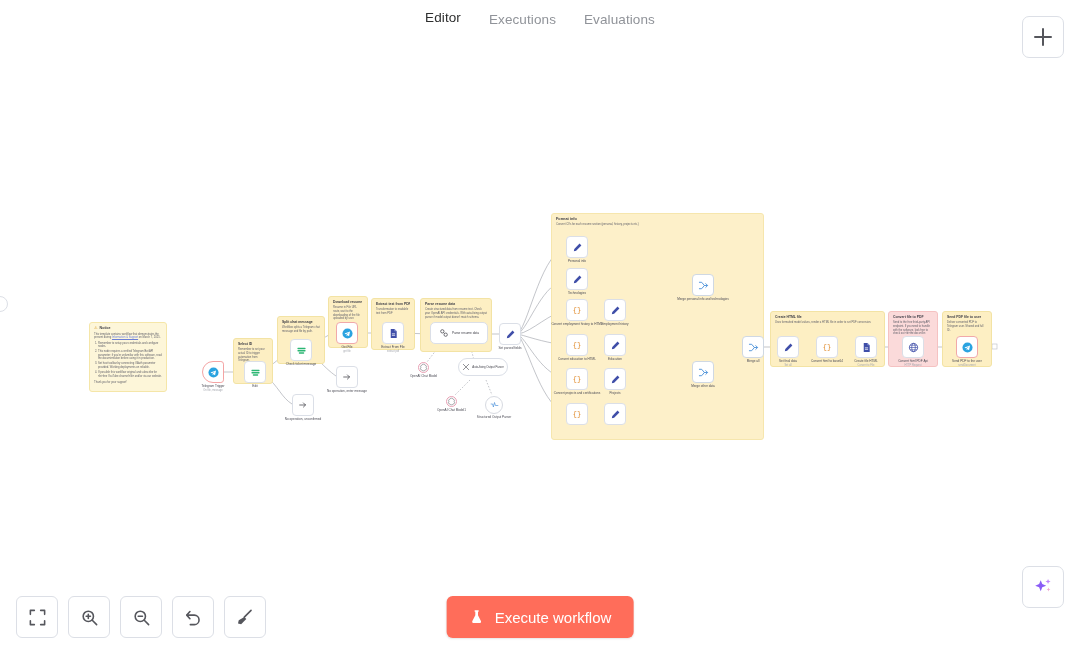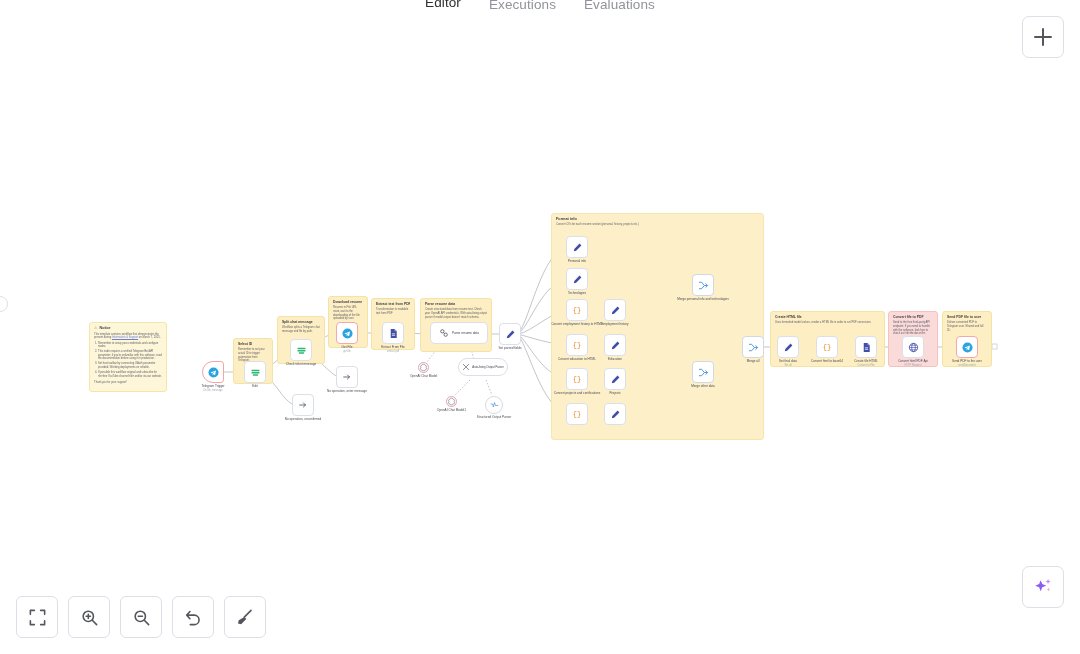--- a/index.html
+++ b/index.html
@@ -7,21 +7,21 @@
     margin: 0; padding: 0;
     width: 1080px; height: 654px;
     overflow: hidden;
     background: #ffffff;
     font-family: "Liberation Sans", sans-serif;
   }
   #app { position: relative; width: 1080px; height: 654px; background: #fff; }
 
   
   .tabs-bar {
-    position: absolute; top: 1px; left: 0; width: 1080px; height: 16px;
+    position: absolute; top: 16px; left: 0; width: 1080px; height: 16px;
     display: flex; justify-content: center; align-items: flex-end;
     pointer-events: none; z-index: 30;
   }
   .tabs-inner { display: flex; align-items: flex-end; gap: 0; pointer-events: auto; }
   .tab {
     font-size: 13.5px; color: #909399; padding: 0 14px 4px 14px;
     line-height: 16px; white-space: nowrap; letter-spacing: .1px;
   }
   .tab.active { color: #2d2e2e; background: #fff; border-radius: 0 0 6px 6px; padding-bottom: 6px; }
 
@@ -533,20 +533,26 @@
     </div>
 
     <div class="tbtn">
       <svg width="19" height="19" viewBox="0 0 24 24">
         <path d="M19 3l-8.5 8.5" stroke="#55565c" stroke-width="2" stroke-linecap="round"></path>
         <path d="M10.5 11.5l2.5 2.5-6.5 6.5-4-1 1-4z" fill="#55565c"></path>
       </svg>
     </div>
   </div>
 
+  <button class="exec">
+    <svg width="16" height="16" viewBox="0 0 24 24">
+      <path d="M9 2h6v2h-1v5.2l4.6 9.1A2 2 0 0116.8 21H7.2a2 2 0 01-1.8-2.7L10 9.2V4H9z" fill="#fff"></path>
+    </svg>
+    <span>Execute workflow</span>
+  </button>
 
   <div class="corner-btn" id="add-node-button">
     <span style="position:relative; width:18px; height:18px; display:block;">
       <i class="plus-h" style="top:7.8px; left:0;"></i>
       <i class="plus-v" style="left:7.8px; top:0;"></i>
     </span>
   </div>
 
   <div class="corner-btn" id="ai-assistant-button">
     <svg width="22" height="22" viewBox="0 0 24 24">

